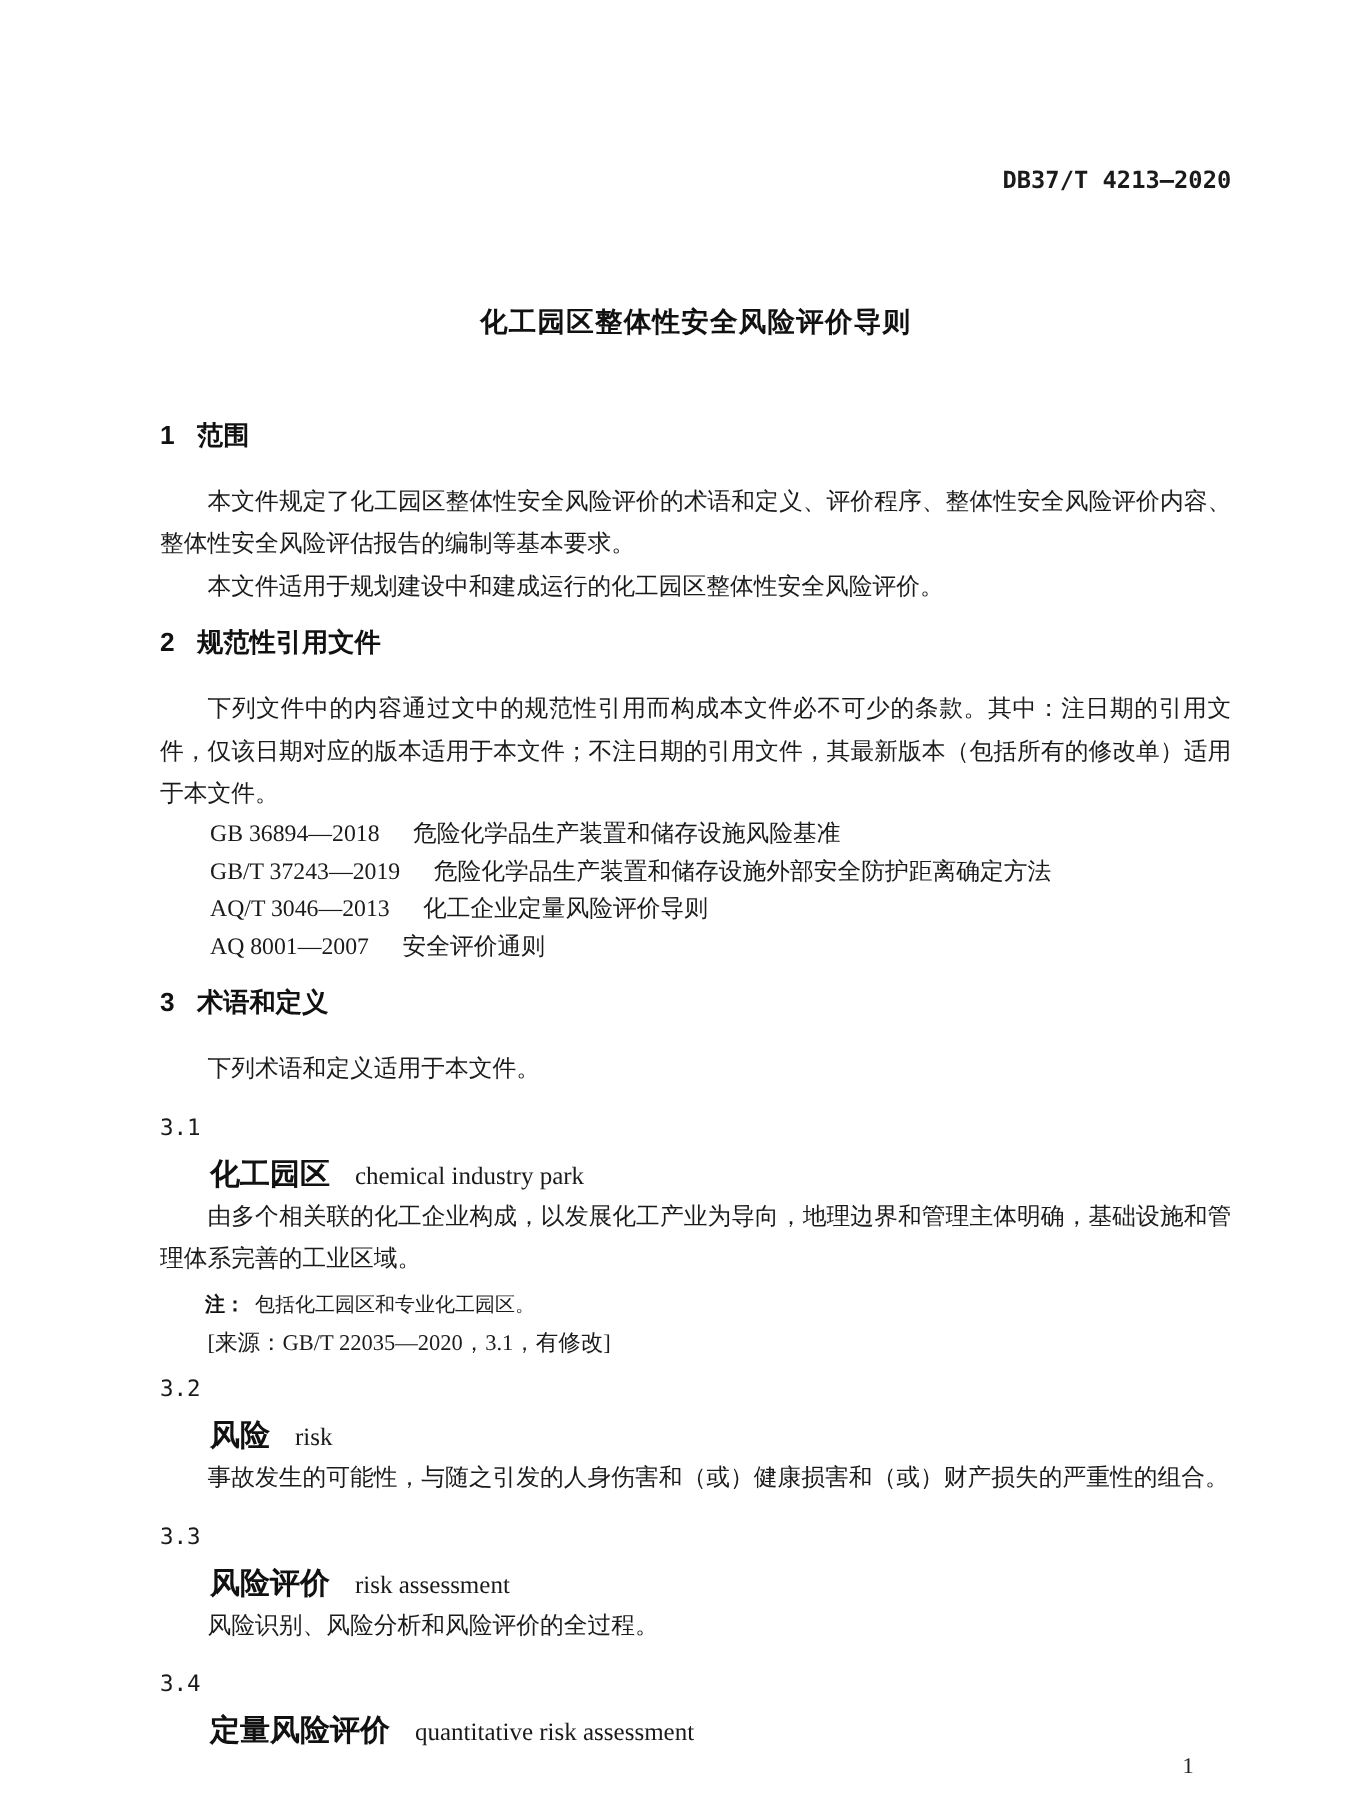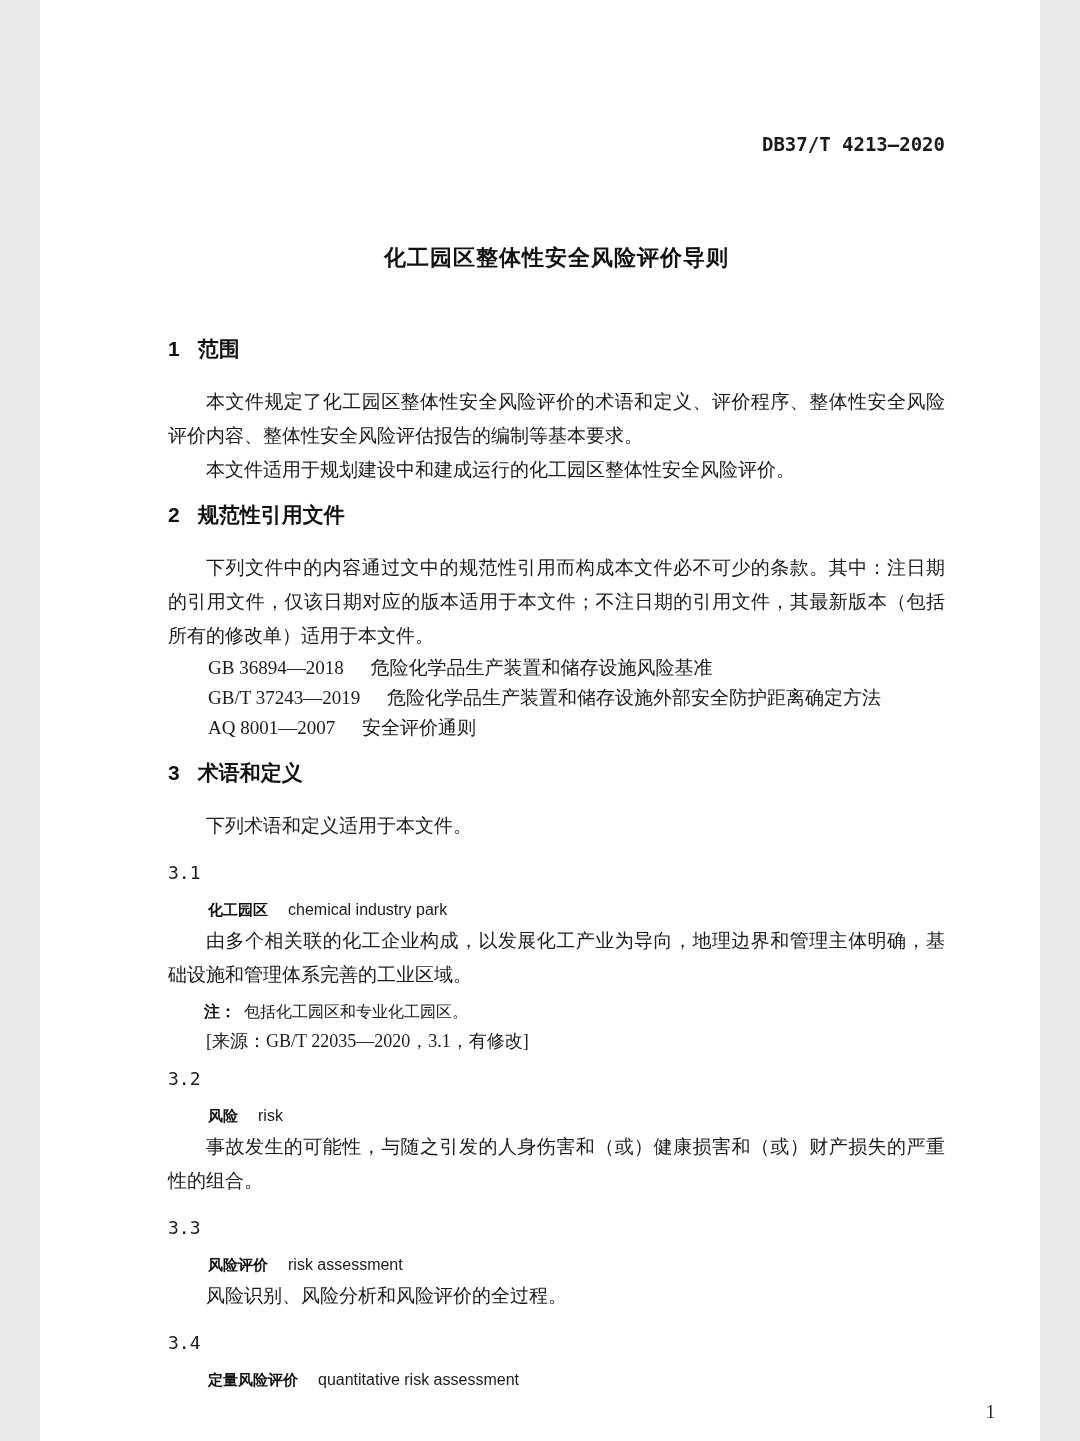--- a/index.html
+++ b/index.html
@@ -1,19 +1,19 @@
 <!DOCTYPE html>
 <html lang="zh"><head>
 <meta charset="utf-8">
 <style>
   * { margin: 0; padding: 0; box-sizing: border-box; }
   html, body { background: #e9e9e9; }
   .page {
     position: relative;
-    width: 1000px;
+    width: 1080px;
     height: 1441px;
     margin: 0 auto;
     background: #ffffff;
     color: #1b1b1b;
     font-family: "Liberation Serif", "DejaVu Serif", serif;
     overflow: hidden;
   }
   .content {
     padding: 0 95px 0 128px; 
   }
@@ -79,26 +79,26 @@
     color: #1a1a1a;
   }
   .term-name {
     margin-top: 11px;
     padding-left: 40px;
     line-height: 28px;
   }
   .term-cn {
     font-family: "Liberation Sans", "DejaVu Sans", sans-serif;
     font-weight: 700;
-    font-size: 15px;
+    font-size: 24px;
     color: #111;
   }
   .term-en {
-    font-family: Liberation Sans, sans-serif;
-    font-size: 16px;
+    font-family: Liberation Serif, serif;
+    font-size: 20px;
     margin-left: 16px;
     color: #1a1a1a;
   }
   .term-def {
     font-size: 19px;
     line-height: 34px;
     text-align: justify;
     text-indent: 2em;
   }
   .term-note {
@@ -156,20 +156,24 @@
 
     <p class="ref-line">
       <span class="ref-code">GB 36894—2018</span>
       <span class="ref-name">危险化学品生产装置和储存设施风险基准</span>
     </p>
     <p class="ref-line">
       <span class="ref-code">GB/T 37243—2019</span>
       <span class="ref-name">危险化学品生产装置和储存设施外部安全防护距离确定方法</span>
     </p>
     <p class="ref-line">
+      <span class="ref-code">AQ/T 3046—2013</span>
+      <span class="ref-name">化工企业定量风险评价导则</span>
+    </p>
+    <p class="ref-line">
       <span class="ref-code">AQ 8001—2007</span>
       <span class="ref-name">安全评价通则</span>
     </p>
 
     <div class="clause-heading ch-3">
       <span>3</span>
       <span>术语和定义</span>
     </div>
     <p class="body-para after-heading">下列术语和定义适用于本文件。</p>
 

